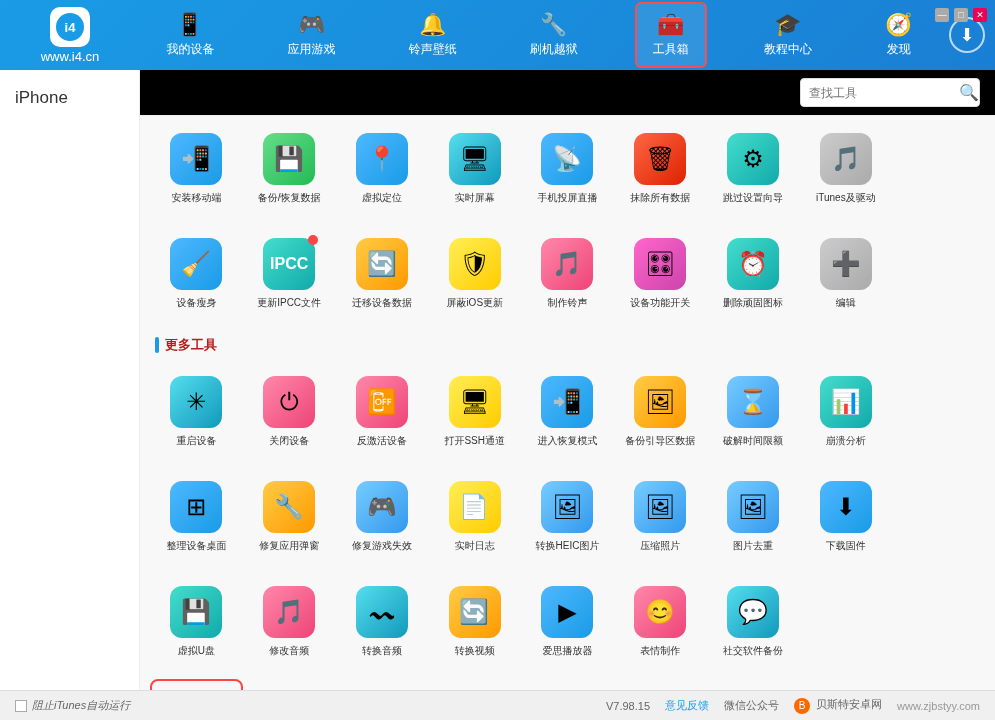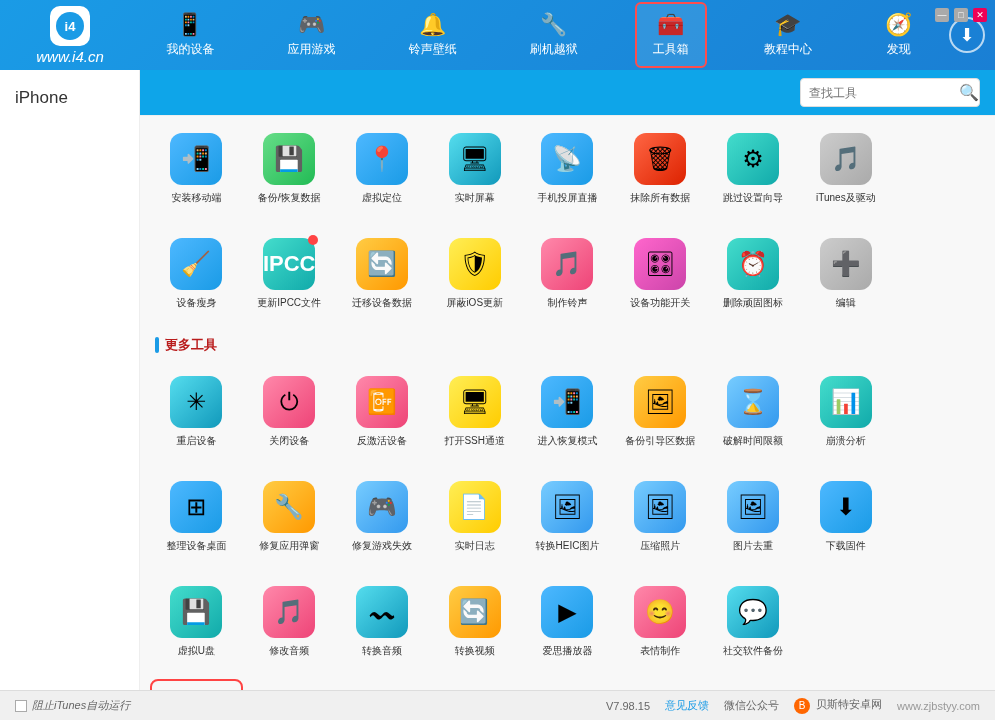--- a/index.html
+++ b/index.html
@@ -29,23 +29,22 @@
       border-radius: 10px;
       display: flex;
       align-items: center;
       justify-content: center;
       color: #1a9be6;
       font-size: 20px;
       font-weight: bold;
     }
     .logo-text {
       color: white;
-      font-size: 15px;
+      font-size: 13px;
       margin-top: 2px;
-      font-style: italic;
     }
     .nav-items {
       display: flex;
       flex: 1;
       justify-content: space-around;
       align-items: center;
     }
     .nav-item {
       display: flex;
       flex-direction: column;
@@ -127,21 +126,21 @@
       flex: 1;
       background: #f8f8f8;
       overflow-y: auto;
       padding: 0;
     }
     .main-top-bar {
       display: flex;
       justify-content: flex-end;
       align-items: center;
       padding: 8px 15px;
-      background: #0ea5e9;
+      background: #000000;
       border-bottom: 1px solid #eee;
     }
     .search-box {
       display: flex;
       align-items: center;
       border: 1px solid #ddd;
       border-radius: 4px;
       padding: 4px 8px;
       background: white;
       width: 180px;
@@ -359,21 +358,21 @@
       </div>
     </div>
 
     <div class="tools-grid">
       <div class="tool-item">
         <div class="tool-icon ic-blue">🧹</div>
         <div class="tool-label">设备瘦身</div>
       </div>
       <div class="tool-item">
         <div class="tool-icon ic-teal">
-          <span style="font-size:22px;font-weight:bold;color:white;text-align:right;">IPCC</span>
+          <span style="font-size:16px;font-weight:bold;color:white;text-align:right;">IPCC</span>
           <div class="badge"></div>
         </div>
         <div class="tool-label">更新IPCC文件</div>
       </div>
       <div class="tool-item">
         <div class="tool-icon ic-orange">🔄</div>
         <div class="tool-label">迁移设备数据</div>
       </div>
       <div class="tool-item">
         <div class="tool-icon ic-yellow">🛡</div>

